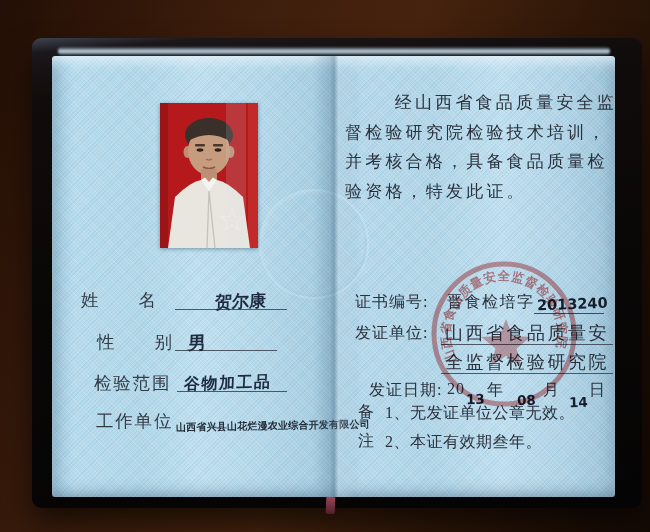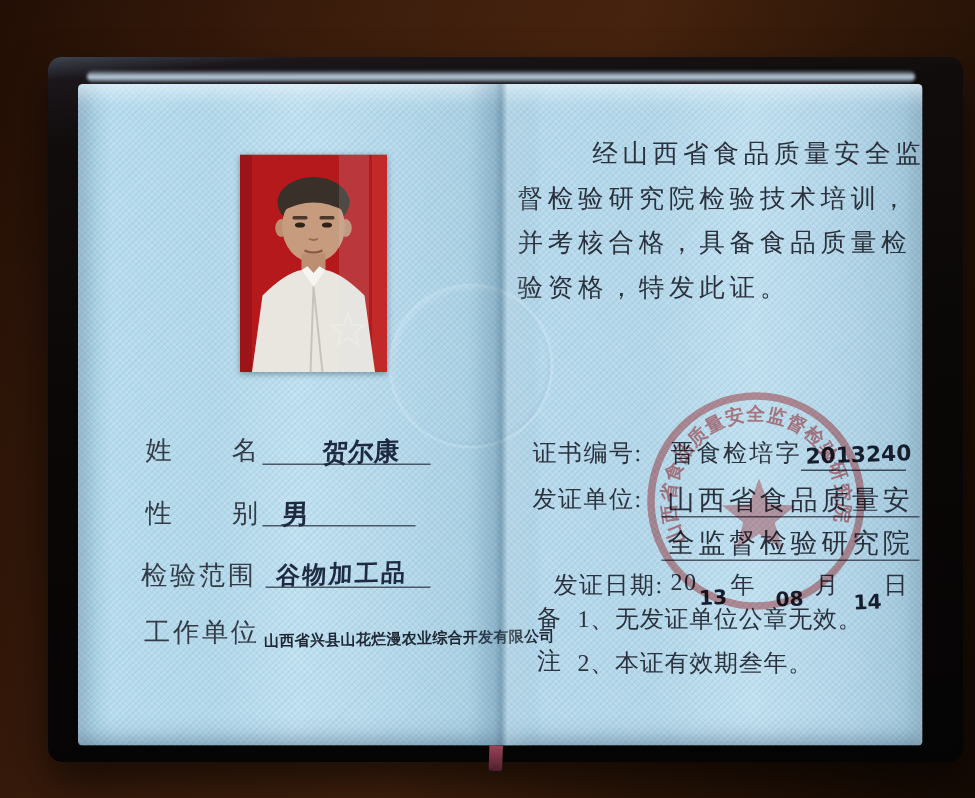--- a/index.html
+++ b/index.html
@@ -76,21 +76,21 @@
       <path d="M8,145 L15,94 Q30,79 41,77 L49,84 L57,77 Q68,79 83,94 L90,145 Z" fill="#e9e6e0"></path>
       <path d="M41,77 L49,88 L57,77 L53,74.5 L49,79 L45,74.5 Z" fill="#f6f4f0"></path>
       <path d="M49,88 L47,145 M49,88 L55,145" stroke="rgba(90,90,90,0.25)" stroke-width="1.3" fill="none"></path>
       <polygon points="72,106 74.8,113.6 82.9,113.9 76.5,118.9 78.7,126.7 72,122.2 65.3,126.7 67.5,118.9 61.1,113.9 69.2,113.6" fill="none" stroke="rgba(245,238,228,0.55)" stroke-width="1.4"></polygon>
       <rect x="66" y="0" width="20" height="145" fill="rgba(215,230,240,0.15)"></rect>
     </svg>
   </div>
 
   <div class="emboss-seal"></div>
 
-  <span class="lbl lbl2" style="left:97px;top:288px;">姓名</span>
+  <span class="lbl lbl2" style="left:81px;top:288px;">姓名</span>
   <div class="rule" style="left:175px;top:309px;width:112px;"></div>
   <span class="hand" style="left:215px;top:290px;font-size:17px;">贺尔康</span>
 
   <span class="lbl lbl2" style="left:97px;top:330px;">性别</span>
   <div class="rule" style="left:175px;top:350px;width:102px;"></div>
   <span class="hand" style="left:188px;top:331px;font-size:18px;">男</span>
 
   <span class="lbl lbl4" style="left:94px;top:371px;">检验范围</span>
   <div class="rule" style="left:177px;top:391px;width:110px;"></div>
   <span class="hand" style="left:184px;top:373px;font-size:16px;letter-spacing:1.5px;">谷物加工品</span>

